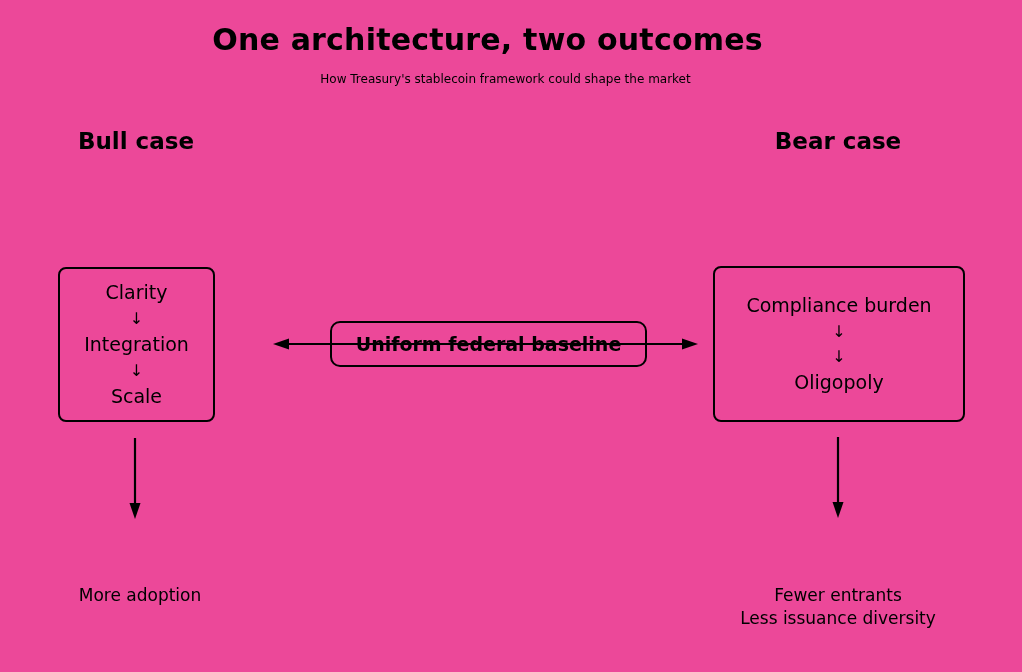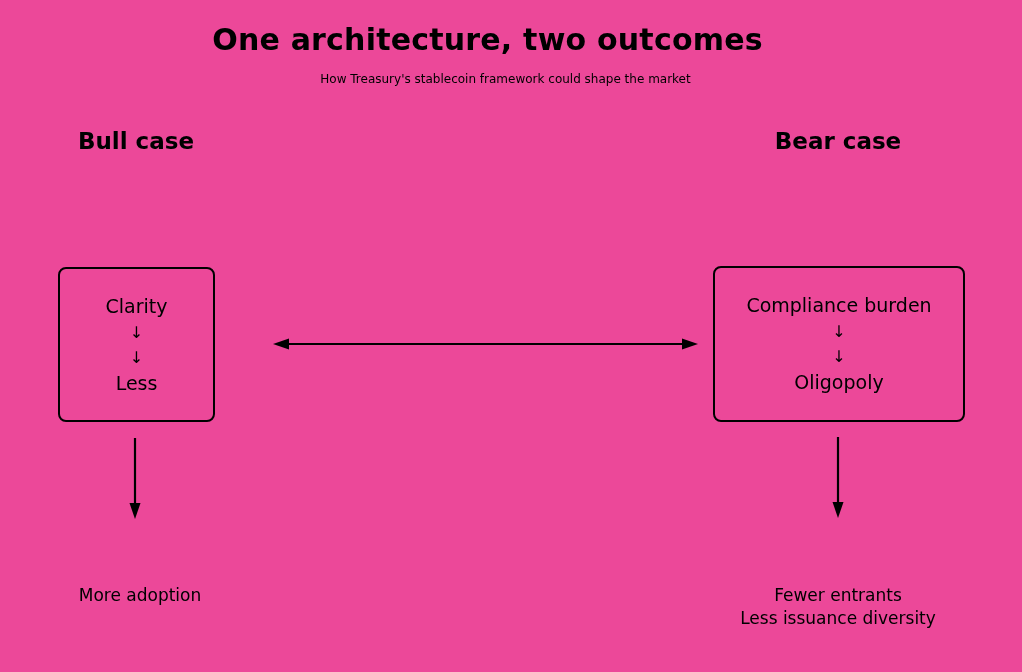--- a/index.html
+++ b/index.html
@@ -112,31 +112,35 @@
     </g>
     <g stroke="#000000" fill="#000000">
       <line x1="838" y1="437" x2="838" y2="506" stroke-width="2.2"></line>
       <polygon points="838,518 832.5,502 843.5,502" stroke="none"></polygon>
     </g>
   </svg>
 
   <div class="node bull-box">
     <div class="box-line">Clarity</div>
     <div class="box-arrow">↓</div>
+    <div class="box-line">Integration</div>
     <div class="box-arrow">↓</div>
-    <div class="box-line">Less</div>
+    <div class="box-line">Scale</div>
   </div>
 
   <div class="node bear-box">
     <div class="box-line">Compliance burden</div>
     <div class="box-arrow">↓</div>
     <div class="box-arrow">↓</div>
     <div class="box-line">Oligopoly</div>
   </div>
 
+  <div class="node center-box">
+    <span>Uniform federal baseline</span>
+  </div>
 
   <div class="outcome bull">
     <div>More adoption</div>
   </div>
 
   <div class="outcome bear">
     <div>Fewer entrants</div>
     <div>Less issuance diversity</div>
   </div>
 

